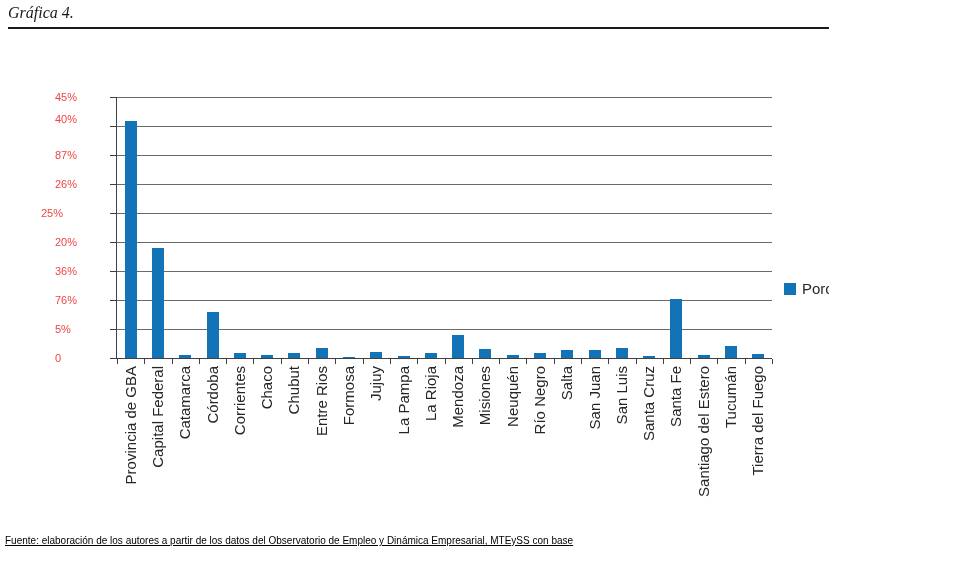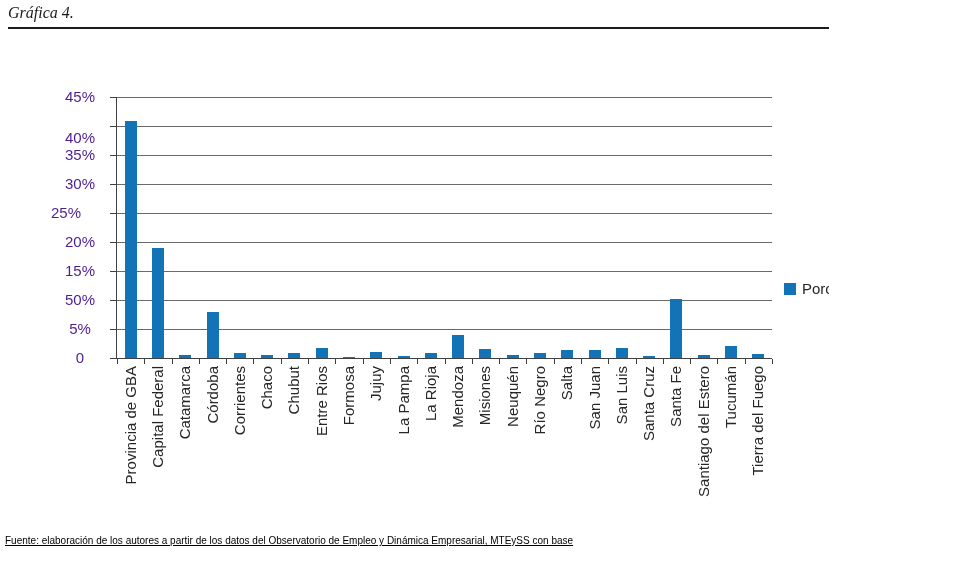--- a/index.html
+++ b/index.html
@@ -20,22 +20,22 @@
     position:absolute; left:0; top:44px; width:957px; text-align:center;
     font-family:"Liberation Serif", serif; font-style:italic;
     font-size:17px; color:#1a1a1a;
   }
   .plot-layer { position:absolute; left:0; top:0; width:957px; height:577px; }
   .gridline { position:absolute; height:1px; background:#6a6a6a; }
   .axis-line-y { position:absolute; width:1px; background:#404040; }
   .axis-line-x { position:absolute; height:1px; background:#404040; }
   .tick { position:absolute; background:#404040; }
   .ytick-label {
-    position:absolute; width:50px; text-align:center;
-    font-size:15px; line-height:18px; color:#4c1d95;
+    position:absolute; width:50px; text-align:left;
+    font-size:11px; line-height:18px; color:#ef4444;
   }
   .bar { position:absolute; }
   .xlabel {
     position:absolute; writing-mode:vertical-rl; transform:rotate(180deg);
     white-space:nowrap; font-size:15px; line-height:20px; color:#262626;
   }
   .legend {
     position:absolute; left:784px; top:280px;
     display:flex; align-items:center; gap:6px;
     font-size:15px; color:#262626;
@@ -65,33 +65,33 @@
       <div class="gridline" style="left: 117px; top: 154.5px; width: 655px; background: rgb(106, 106, 106);"></div>
       <div class="gridline" style="left: 117px; top: 125.5px; width: 655px; background: rgb(106, 106, 106);"></div>
       <div class="gridline" style="left: 117px; top: 96.5px; width: 655px; background: rgb(106, 106, 106);"></div>
       <div class="axis-line-y" style="left: 116px; top: 97px; height: 262px; background: rgb(64, 64, 64);"></div>
       <div class="axis-line-x" style="left: 116px; top: 358px; width: 656px; background: rgb(64, 64, 64);"></div>
       <div class="tick" style="left: 110px; top: 358px; width: 6px; height: 1px;"></div>
       <div class="ytick-label" style="left: 55px; top: 349px;">0</div>
       <div class="tick" style="left: 110px; top: 329px; width: 6px; height: 1px;"></div>
       <div class="ytick-label" style="left: 55px; top: 320px;">5%</div>
       <div class="tick" style="left: 110px; top: 300px; width: 6px; height: 1px;"></div>
-      <div class="ytick-label" style="left: 55px; top: 291px;">50%</div>
+      <div class="ytick-label" style="left: 55px; top: 291px;">76%</div>
       <div class="tick" style="left: 110px; top: 271px; width: 6px; height: 1px;"></div>
-      <div class="ytick-label" style="left: 55px; top: 262px;">15%</div>
+      <div class="ytick-label" style="left: 55px; top: 262px;">36%</div>
       <div class="tick" style="left: 110px; top: 242px; width: 6px; height: 1px;"></div>
       <div class="ytick-label" style="left: 55px; top: 233px;">20%</div>
       <div class="tick" style="left: 110px; top: 213px; width: 6px; height: 1px;"></div>
       <div class="ytick-label" style="left: 41px; top: 204px;">25%</div>
       <div class="tick" style="left: 110px; top: 184px; width: 6px; height: 1px;"></div>
-      <div class="ytick-label" style="left: 55px; top: 175px;">30%</div>
+      <div class="ytick-label" style="left: 55px; top: 175px;">26%</div>
       <div class="tick" style="left: 110px; top: 155px; width: 6px; height: 1px;"></div>
-      <div class="ytick-label" style="left: 55px; top: 146px;">35%</div>
+      <div class="ytick-label" style="left: 55px; top: 146px;">87%</div>
       <div class="tick" style="left: 110px; top: 126px; width: 6px; height: 1px;"></div>
-      <div class="ytick-label" style="left: 55px; top: 129px;">40%</div>
+      <div class="ytick-label" style="left: 55px; top: 110px;">40%</div>
       <div class="tick" style="left: 110px; top: 97px; width: 6px; height: 1px;"></div>
       <div class="ytick-label" style="left: 55px; top: 88px;">45%</div>
       <div class="tick" style="left: 117px; top: 359px; width: 1px; height: 5px;"></div>
       <div class="tick" style="left: 144.292px; top: 359px; width: 1px; height: 5px;"></div>
       <div class="tick" style="left: 171.583px; top: 359px; width: 1px; height: 5px;"></div>
       <div class="tick" style="left: 198.875px; top: 359px; width: 1px; height: 5px;"></div>
       <div class="tick" style="left: 226.167px; top: 359px; width: 1px; height: 5px;"></div>
       <div class="tick" style="left: 253.458px; top: 359px; width: 1px; height: 5px;"></div>
       <div class="tick" style="left: 280.75px; top: 359px; width: 1px; height: 5px;"></div>
       <div class="tick" style="left: 308.042px; top: 359px; width: 1px; height: 5px;"></div>

